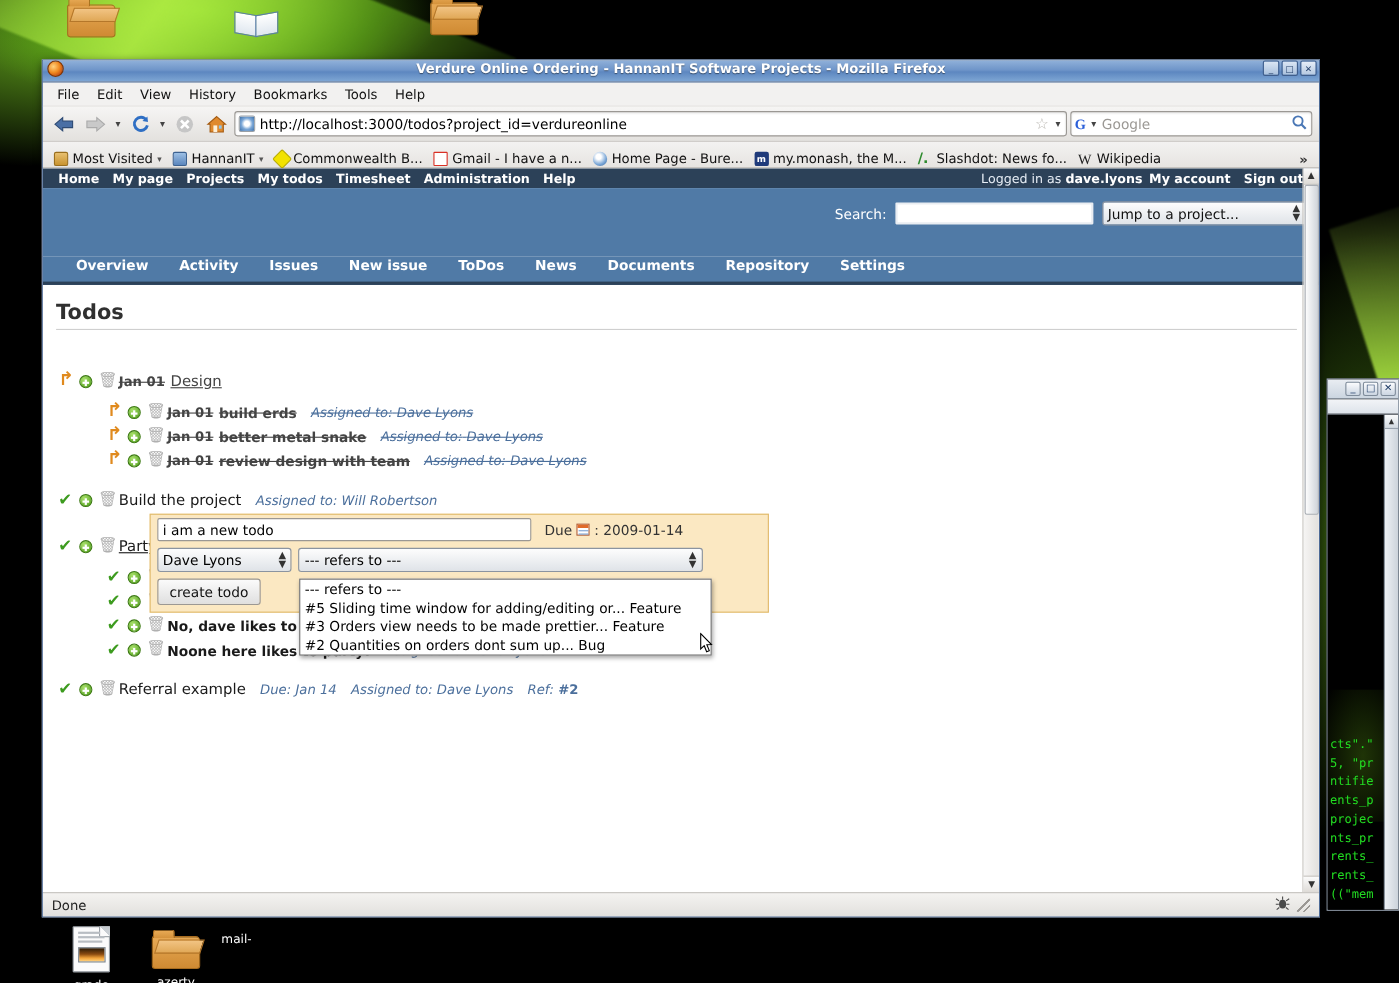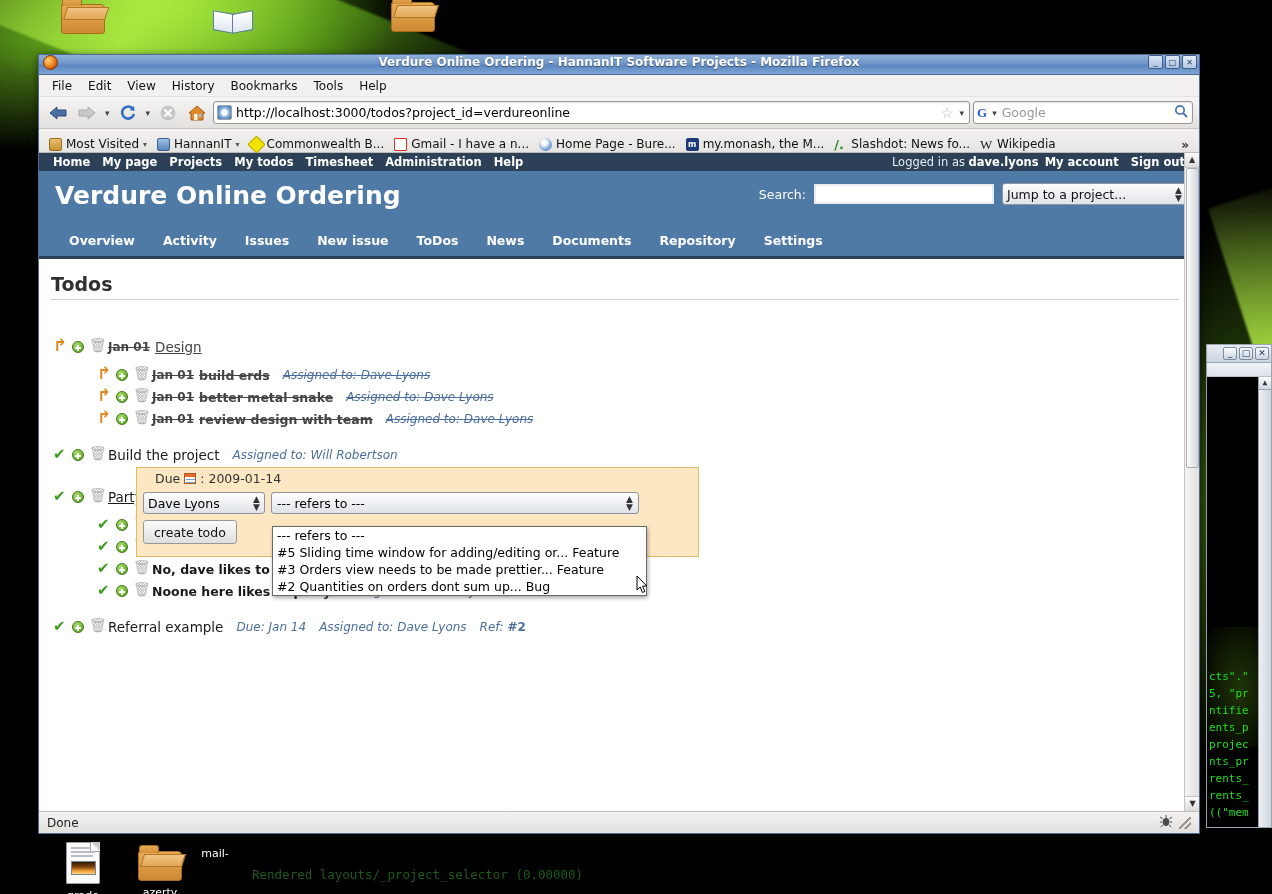--- a/index.html
+++ b/index.html
@@ -486,26 +486,20 @@
         <div>rents_</div>
         <div>rents_</div>
         <div>(("mem</div>
       </div>
       <div class="sb">
         <div class="up">▲</div>
       </div>
     </div>
   </div>
 
-  <div id="term-bottom">
-    <div class="ln"><span class="dim">Rendered layouts/_project_selector (0.00000)</span></div>
-    
-    
-    
-  </div>
 
   <div id="ffwin">
 
     <div class="titlebar">
       <div class="ff-logo"></div>
       <div class="ttl">Verdure Online Ordering - HannanIT Software Projects - Mozilla Firefox</div>
       <div class="winbtns">
         <div class="winbtn">_</div>
         <div class="winbtn">□</div>
         <div class="winbtn close">✕</div>
@@ -623,21 +617,20 @@
         <a href="#">Help</a>
         <span class="right">
           <span>Logged in as</span>&nbsp;
           <b>dave.lyons</b>
           <a href="#">My account</a>
           <a href="#">Sign out</a>
         </span>
       </div>
 
       <div class="header">
-        <h1>Verdure Online Ordering</h1>
         <div class="hdr-right">
           <label>Search:</label>
           <input class="hdr-search" type="text" value="" style="">
           <div class="jumpsel">
             <span>Jump to a project...</span>
             <span class="sp">▲<br>▼</span>
           </div>
         </div>
       </div>
 
@@ -749,20 +742,21 @@
             <span class="tdue"><span>Due:</span> <span>Jan 14</span></span>
             <span class="tassign"><span>Assigned to:</span> <span>Dave Lyons</span></span>
             <span class="tref"><span>Ref:</span> <b>#2</b></span>
           </div>
 
         </div>
       </div>
 
       <div class="newtodo-box">
         <div class="nt-row">
+          <div class="nt-input">i am a new todo</div>
           <div class="nt-due">
             <span>Due</span>
             <span class="cal-icon"></span>
             <span>:</span>
             <span>2009-01-14</span>
           </div>
         </div>
         <div class="nt-row">
           <div class="sel-small">
             <span>Dave Lyons</span>

